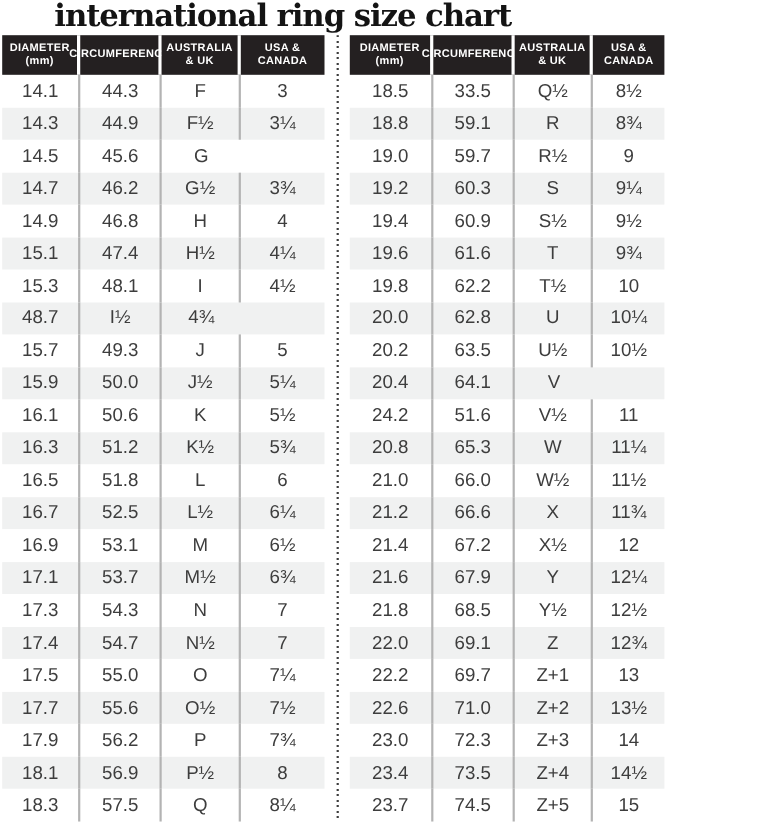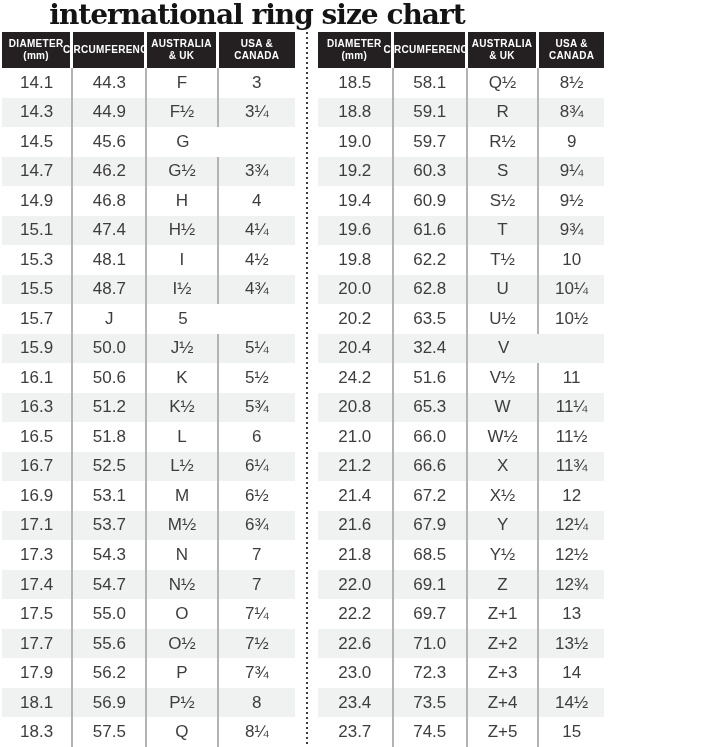--- a/index.html
+++ b/index.html
@@ -148,28 +148,28 @@
           </div>
 
           <div class="tr">
             <div class="td">15.3</div>
             <div class="td">48.1</div>
             <div class="td">I</div>
             <div class="td">4½</div>
           </div>
 
           <div class="tr">
-            <div class="td">15.5</div>
             <div class="td">48.7</div>
             <div class="td">I½</div>
             <div class="td">4¾</div>
           </div>
 
           <div class="tr">
             <div class="td">15.7</div>
+            <div class="td">49.3</div>
             <div class="td">J</div>
             <div class="td">5</div>
           </div>
 
           <div class="tr">
             <div class="td">15.9</div>
             <div class="td">50.0</div>
             <div class="td">J½</div>
             <div class="td">5¼</div>
           </div>
@@ -289,21 +289,21 @@
 
           <div class="th">
             <span>USA &amp;</span>
             <span>CANADA</span>
           </div>
         </div>
       <div class="tbody">
 
           <div class="tr">
             <div class="td">18.5</div>
-            <div class="td">58.1</div>
+            <div class="td">33.5</div>
             <div class="td">Q½</div>
             <div class="td">8½</div>
           </div>
 
           <div class="tr">
             <div class="td">18.8</div>
             <div class="td">59.1</div>
             <div class="td">R</div>
             <div class="td">8¾</div>
           </div>
@@ -352,21 +352,21 @@
 
           <div class="tr">
             <div class="td">20.2</div>
             <div class="td">63.5</div>
             <div class="td">U½</div>
             <div class="td">10½</div>
           </div>
 
           <div class="tr">
             <div class="td">20.4</div>
-            <div class="td">32.4</div>
+            <div class="td">64.1</div>
             <div class="td">V</div>
           </div>
 
           <div class="tr">
             <div class="td">24.2</div>
             <div class="td">51.6</div>
             <div class="td">V½</div>
             <div class="td">11</div>
           </div>
 

